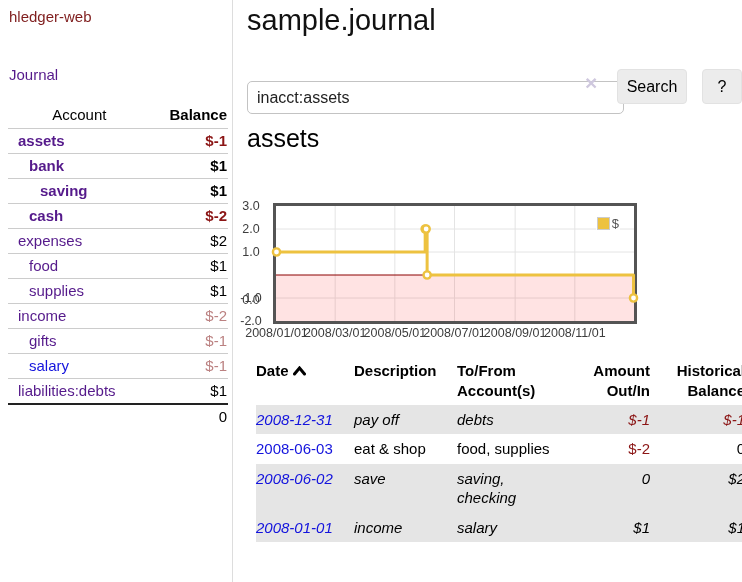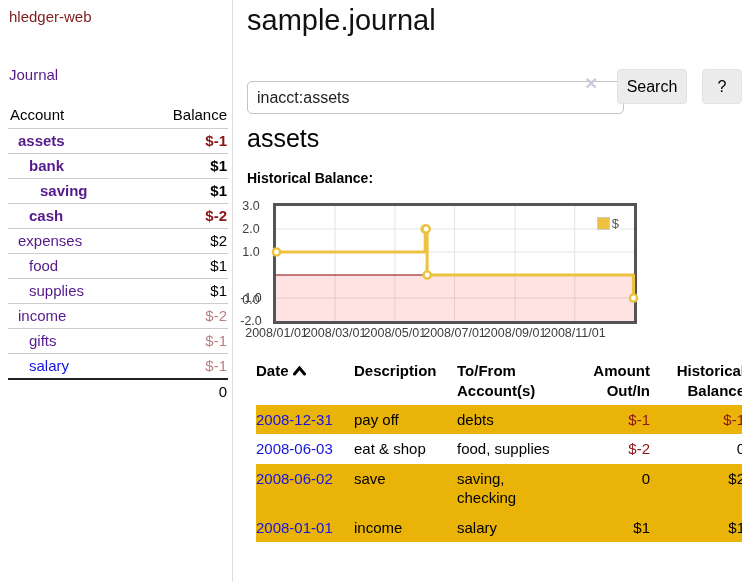--- a/index.html
+++ b/index.html
@@ -7,23 +7,23 @@
     font-family:"Liberation Sans","DejaVu Sans",sans-serif; color:#000; }
   a { text-decoration:none; cursor:pointer; }
 
   
   #sidebar { position:absolute; left:0; top:0; width:232px; height:582px;
     border-right:1px solid #ddd; }
   #brand-link { position:absolute; left:9px; top:8px; font-size:15px; color:#7f1d1d; }
   #journal-link { position:absolute; left:9px; top:66px; font-size:15px; color:#551a8b; }
   #accounts-table { position:absolute; left:8px; top:102px; width:220px;
     border-collapse:collapse; font-size:15px; }
-  #accounts-table th { font-weight:400; text-align:left; padding:4px 0 5px 2px;
+  #accounts-table th { font-weight:400; text-align:center; padding:4px 0 5px 2px;
     border-bottom:1px solid #ccc; }
-  #accounts-table th.balance-h { text-align:right; padding-right:1px; }
+  #accounts-table th.balance-h { text-align:right; padding-right:1px;font-weight:bold; }
   #accounts-table td { padding:3px 0 4px 0; border-bottom:1px solid #ccc; }
   #accounts-table td.bal { text-align:right; padding-right:1px; white-space:nowrap; }
   #accounts-table tr.total-row td { border-bottom:none; border-top:2px solid #222; }
   .lvl1 { padding-left:10px !important; }
   .lvl2 { padding-left:21px !important; }
   .lvl3 { padding-left:32px !important; }
   .acct-link-visited { color:#551a8b; }
   .acct-link-unvisited { color:#1414dd; }
   .b { font-weight:700; }
   .neg { color:#8b1515; }
@@ -65,21 +65,21 @@
   #register-table col.c-date { width:98px; }
   #register-table col.c-desc { width:103px; }
   #register-table col.c-acct { width:110px; }
   #register-table col.c-amt  { width:85px; }
   #register-table col.c-bal  { width:95px; }
   #register-table th { font-weight:700; text-align:left; vertical-align:top;
     padding:4px 10px 4px 0; line-height:1.33; }
   #register-table th.r, #register-table td.r { text-align:right; padding-right:2px; }
   #register-table td { padding:5px 10px 5px 0; vertical-align:top; line-height:1.3; }
   #register-table td.r { padding-right:2px; }
-  #register-table tr.stripe td { background:#eab308; }
+  #register-table tr.stripe td { background:#e5e5e5;font-style:italic; }
   .date-link { color:#1414dd; }
   #sort-icon { vertical-align:0px; margin-left:4px; }
 </style>
 </head>
 <body>
 
 <div id="sidebar">
   <a id="brand-link">hledger-web</a>
   <a id="journal-link">Journal</a>
   <table id="accounts-table">
@@ -123,38 +123,41 @@
           <td class="bal neg-muted">$-2</td>
         </tr>
         <tr>
           <td class="lvl2"><a class="acct-link-visited">gifts</a></td>
           <td class="bal neg-muted">$-1</td>
         </tr>
         <tr>
           <td class="lvl2"><a class="acct-link-unvisited">salary</a></td>
           <td class="bal neg-muted">$-1</td>
         </tr>
+        <tr>
+          <td class="lvl1"><a class="acct-link-visited">liabilities:debts</a></td>
+          <td class="bal ">$1</td>
+        </tr>
         <tr class="total-row">
           <td></td>
           <td class="bal">0</td>
         </tr>
       </tbody>
   </table>
 </div>
 
 <div id="main">
   <h1 id="page-title">sample.journal</h1>
 
   <input id="search-input" type="text" value="inacct:assets" style="">
   <span id="clear-icon">×</span>
   <button id="search-button" class="btn">Search</button>
   <button id="help-button" class="btn">?</button>
 
   <h2 id="account-title">assets</h2>
-  <div id="chart-title">Historical Balance:</div>
 
   <div id="ylabels">
       <span class="ytick" style="top: 198px;">3.0</span>
       <span class="ytick" style="top: 221px;">2.0</span>
       <span class="ytick" style="top: 244px;">1.0</span>
       <span class="ytick" style="top: 267px; margin-top: 25px;">0.0</span>
       <span class="ytick" style="top: 290px;">-1.0</span>
       <span class="ytick" style="top: 313px;">-2.0</span>
     </div>
   <div id="plot-box">

